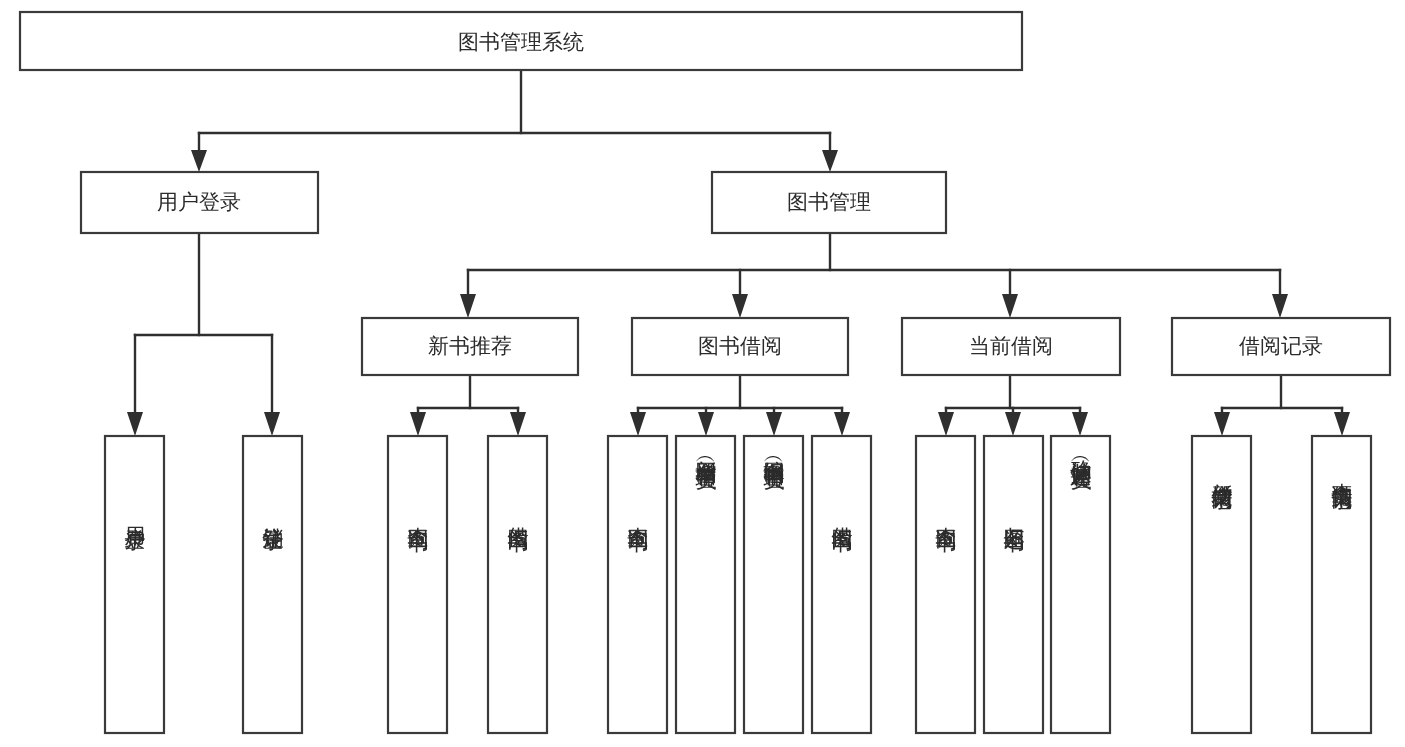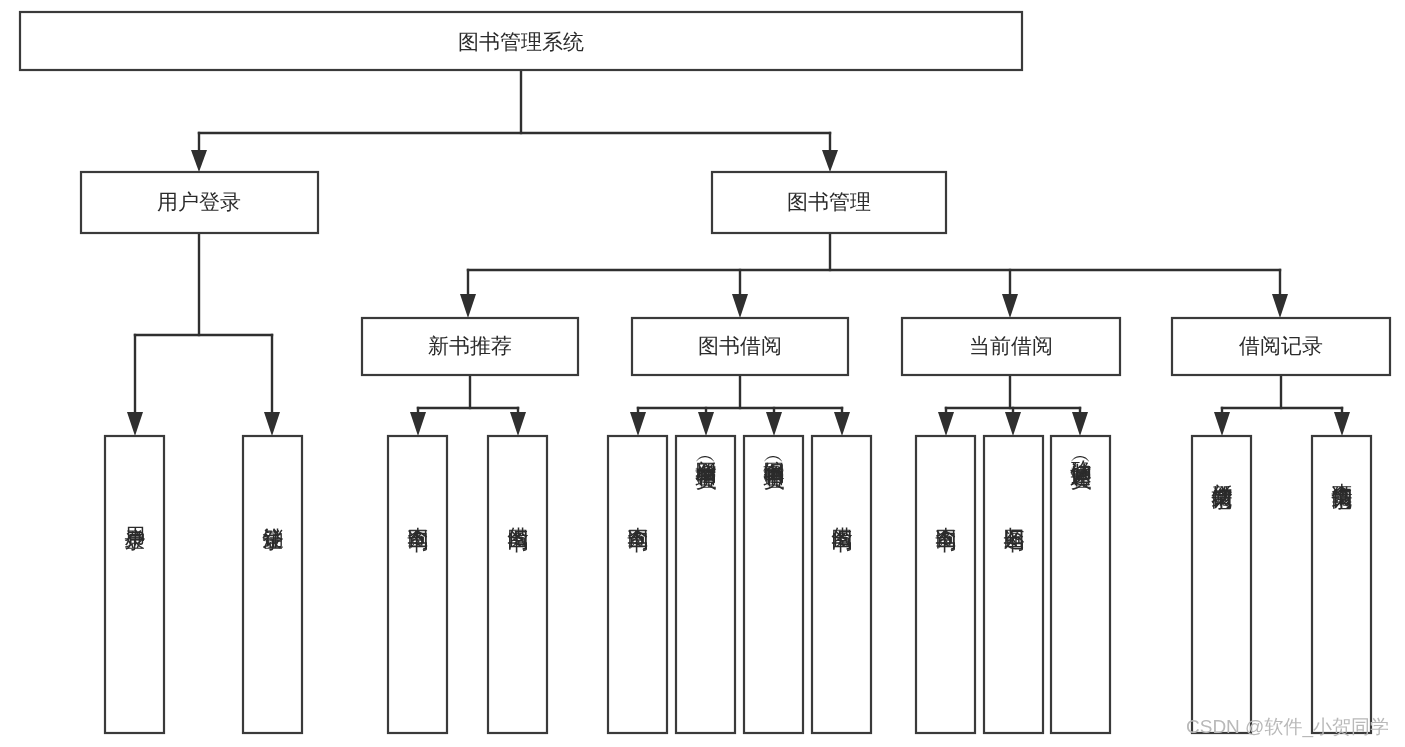--- a/index.html
+++ b/index.html
@@ -187,14 +187,13 @@
   <div class="node-label-v" style="left:627px; top:510px;">查询图书</div>
   <div class="node-label-v" style="left:695px; top:443px;">新增图书（管理员）</div>
   <div class="node-label-v" style="left:763px; top:443px;">编辑图书（管理员）</div>
   <div class="node-label-v" style="left:831px; top:510px;">借阅图书</div>
   <div class="node-label-v" style="left:935px; top:510px;">查询图书</div>
   <div class="node-label-v" style="left:1003px; top:510px;">归还图书</div>
   <div class="node-label-v" style="left:1070px; top:443px;">确认归还（管理员）</div>
   <div class="node-label-v" style="left:1211px; top:466px;">新增借阅记录</div>
   <div class="node-label-v" style="left:1331px; top:466px;">查询借阅记录</div>
 
-  <div class="watermark">CSDN @软件_小贺同学</div>
 </div>
 
 </body></html>

